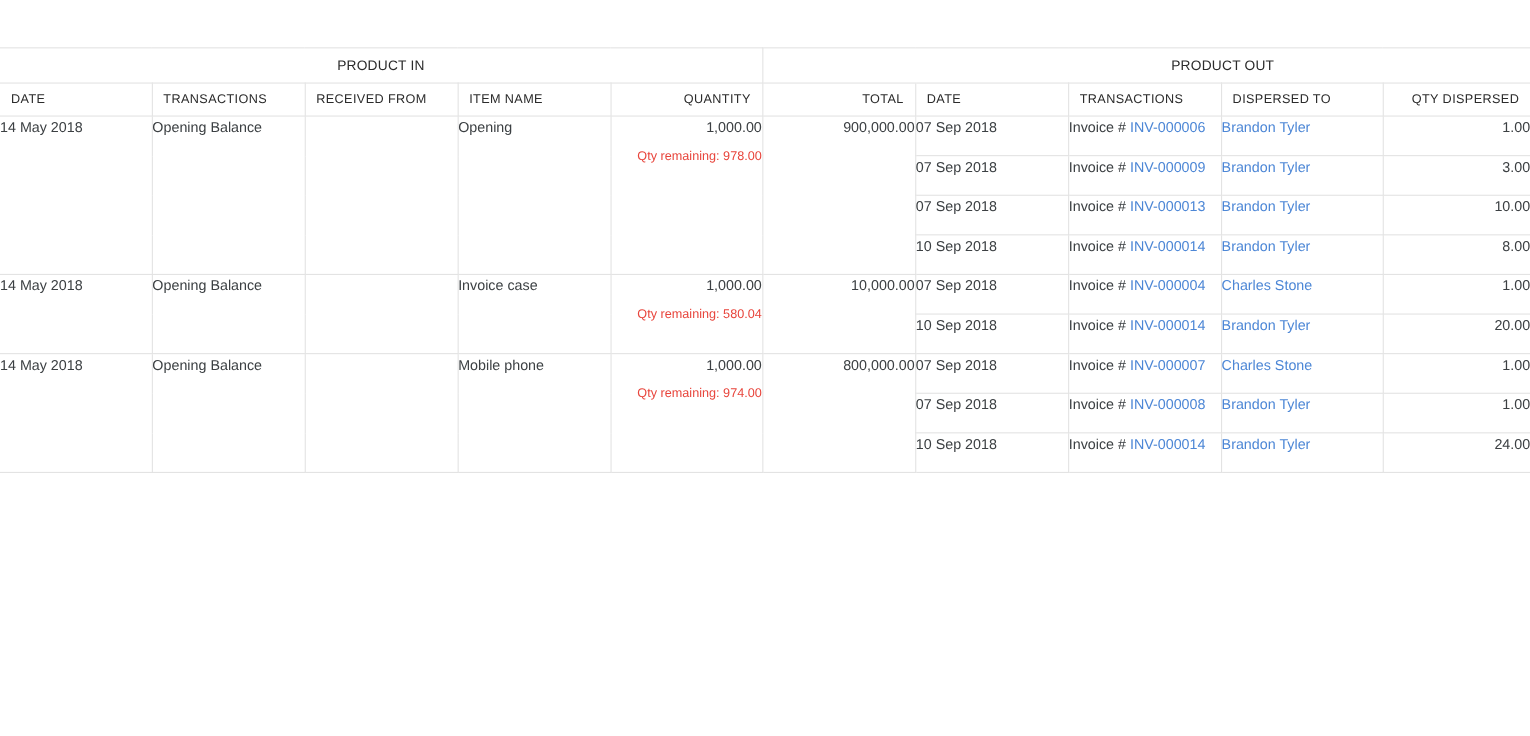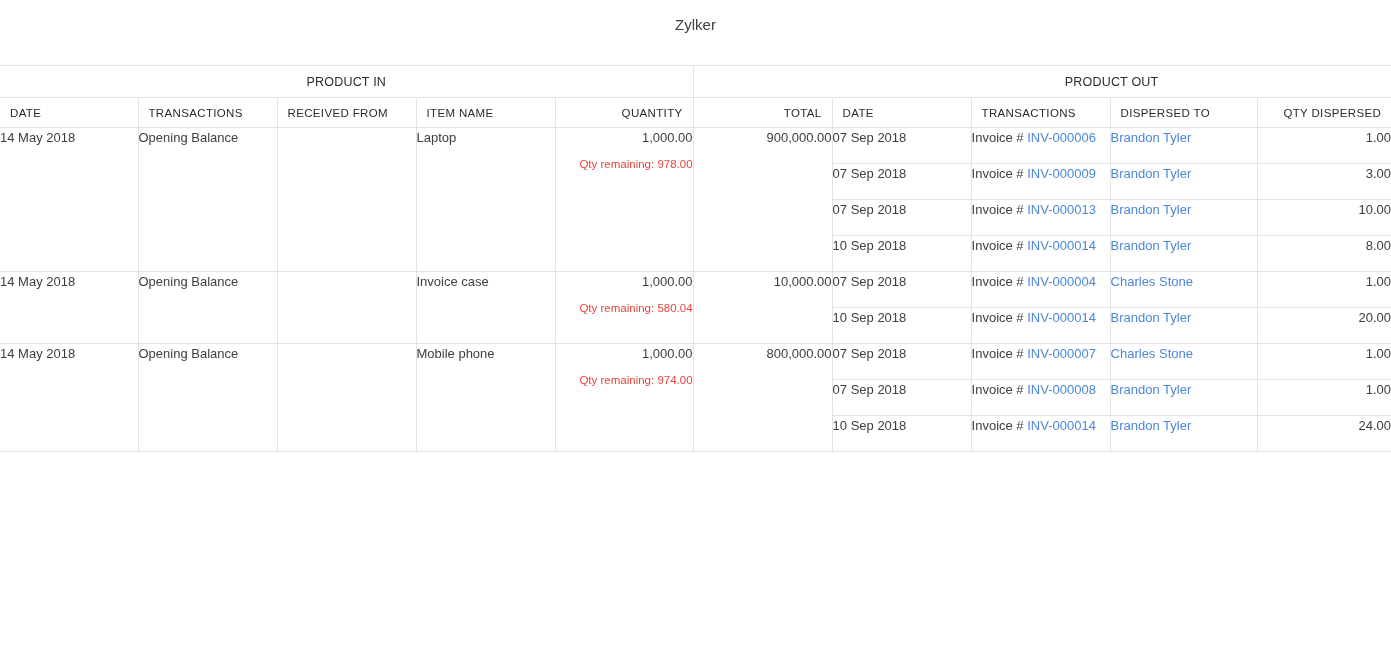--- a/index.html
+++ b/index.html
@@ -130,21 +130,20 @@
   col.c-total     { width: 139px; }
   col.c-odate     { width: 139px; }
   col.c-otrans    { width: 139px; }
   col.c-disp      { width: 147px; }
   col.c-qtydisp   { width: 134px; }
 </style>
 </head>
 <body>
 
 <div class="report-header">
-  <div class="org-name">Zylker</div>
 </div>
 
 <div class="table-wrap">
   <table class="fifo">
     <colgroup>
       <col class="c-date">
         <col class="c-trans">
         <col class="c-recv">
         <col class="c-item">
       <col class="c-qty">
@@ -171,21 +170,21 @@
         <th>TRANSACTIONS</th>
         <th>DISPERSED TO</th>
         <th class="num">QTY DISPERSED</th>
       </tr>
     </thead>
     <tbody id="tbody">
         <tr>
           <td class="cell " rowspan="4">14 May 2018</td>
           <td class="cell " rowspan="4">Opening Balance</td>
           <td class="cell " rowspan="4"></td>
-          <td class="cell " rowspan="4">Laptop</td>
+          <td class="cell " rowspan="4">Opening</td>
           <td class="cell qtycell" rowspan="4"><span>1,000.00</span><span class="qty-remaining">Qty remaining: 978.00</span></td>
           <td class="cell totalcell" rowspan="4">900,000.00</td>
           <td class="cell" style="height: 35px;">07 Sep 2018</td>
           <td class="cell"><span class="inv-label">Invoice # </span><span class="link">INV-000006</span></td>
           <td class="cell"><span class="link">Brandon Tyler</span></td>
           <td class="cell qtydisp">1.00</td>
         </tr>
         <tr>
           <td class="cell" style="height: 35px;">07 Sep 2018</td>
           <td class="cell"><span class="inv-label">Invoice # </span><span class="link">INV-000009</span></td>

